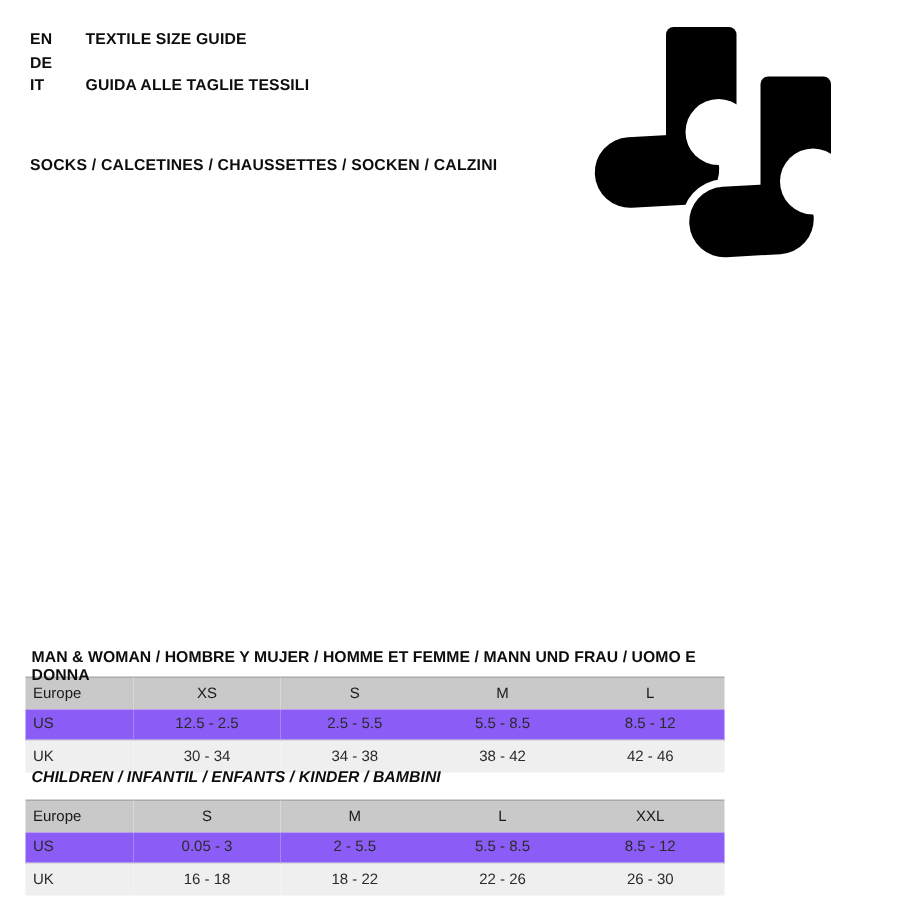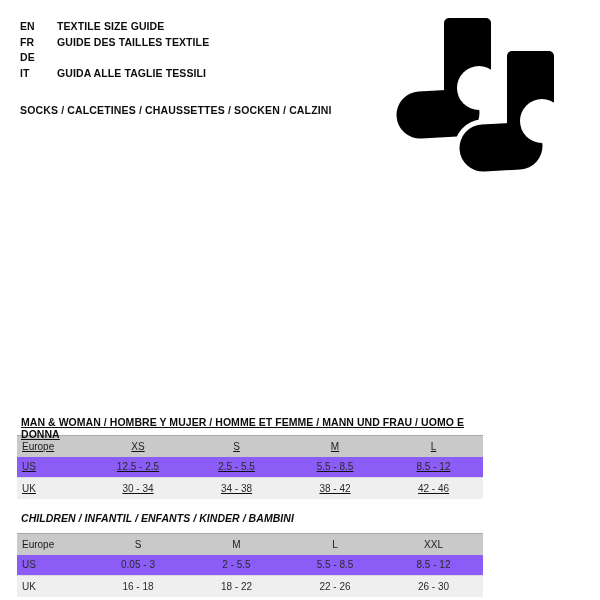--- a/index.html
+++ b/index.html
@@ -13,21 +13,21 @@
     font-size: 10.5px; font-weight: bold; letter-spacing: 0.1px; color: #0d0d0d; }
   .lang-code { width: 37px; flex: 0 0 37px; }
   .product-line { position: absolute; left: 20px; top: 103px; height: 14px; line-height: 14px;
     font-size: 10.5px; font-weight: bold; letter-spacing: 0.15px; color: #0d0d0d; }
 
   
   .socks-icon { position: absolute; left: 393px; top: 16px; }
 
   
   .size-section { position: absolute; left: 17px; width: 466px; }
-  .section-1 { top: 416px; text-decoration: underline; }
+  .section-1 { top: 432px; }
   .section-2 { top: 512px; }
   .tbl-title { font-size: 10.5px; font-weight: bold; letter-spacing: 0.05px;
     color: #0d0d0d; margin-left: 4px; height: 12px; line-height: 12px; }
   .section-1 .tbl-title { margin-bottom: 7px; }
   .section-2 .tbl-title { margin-bottom: 9px; font-style: italic; }
   table.size-table { width: 466px; border-collapse: collapse; table-layout: fixed;
     font-size: 10px; color: #2a2a2a; }
   table.size-table th, table.size-table td { height: 21px; padding: 0;
     font-weight: normal; text-align: center; vertical-align: middle; }
   table.size-table th:first-child, table.size-table td:first-child {
@@ -39,24 +39,20 @@
 </style>
 </head>
 <body>
 
 <div class="page">
 
   <div class="lang-block">
     <div class="lang-row">
       <span class="lang-code">EN</span>
       <span class="lang-label">TEXTILE SIZE GUIDE</span>
-    </div>
-    <div class="lang-row">
-      <span class="lang-code">FR</span>
-      <span class="lang-label">GUIDE DES TAILLES TEXTILE</span>
     </div>
     <div class="lang-row">
       <span class="lang-code">DE</span>
     </div>
     <div class="lang-row">
       <span class="lang-code">IT</span>
       <span class="lang-label">GUIDA ALLE TAGLIE TESSILI</span>
     </div>
   </div>
 

